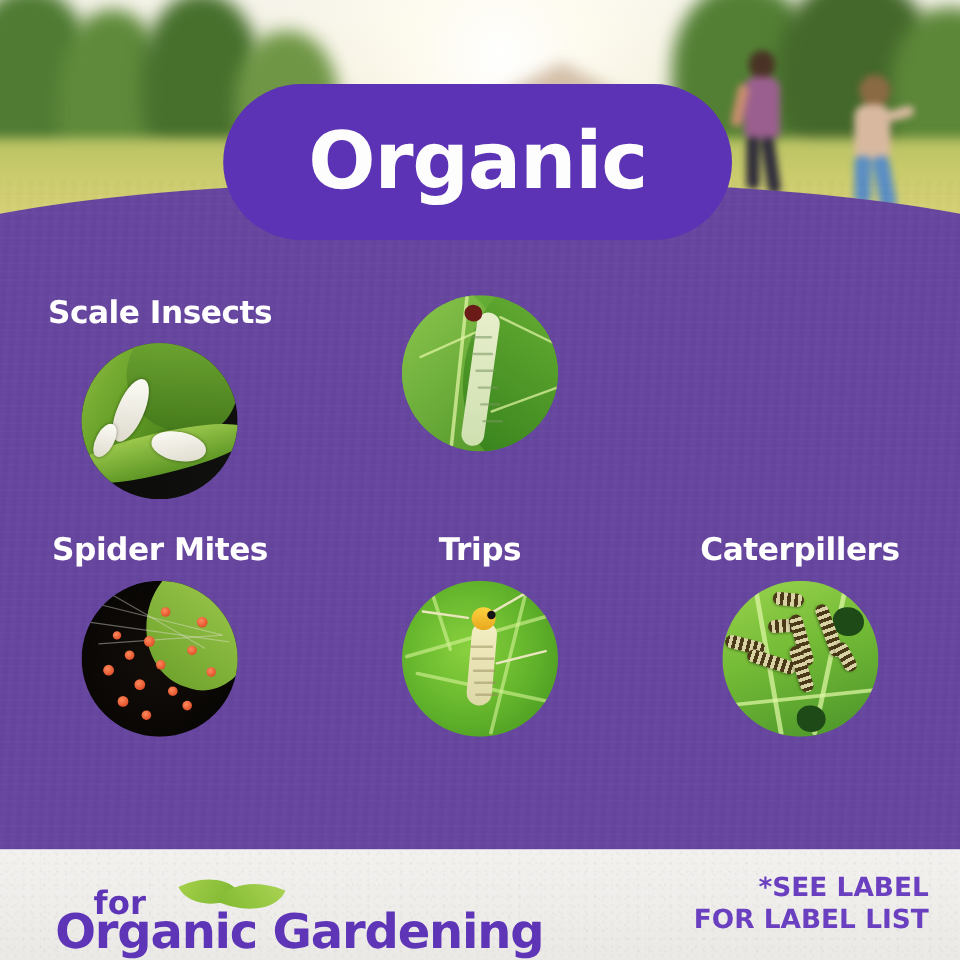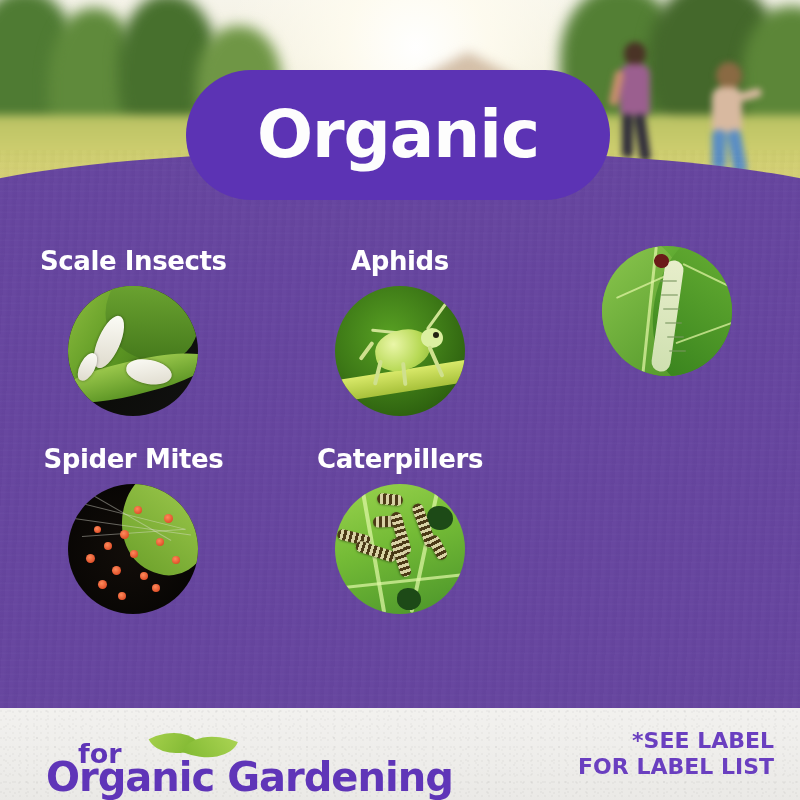--- a/index.html
+++ b/index.html
@@ -213,39 +213,20 @@
                 <div class="leafB"></div>
                 <div class="stem"></div>
               <div class="bug" style="left:30px;top:28px;width:22px;height:56px;transform:rotate(24deg);"></div>
               <div class="bug" style="left:12px;top:66px;width:15px;height:30px;transform:rotate(28deg);"></div>
               <div class="bug" style="left:58px;top:74px;width:46px;height:24px;transform:rotate(10deg);"></div>
             </div>
           </div>
         </div>
       </div>
 
-      <div class="cell">
-        <div class="cell-label">Aphids</div>
-        <div class="thumb-wrap">
-          <div class="thumb">
-            <div class="sc sc-aphid">
-              <div class="stalk"></div>
-              <div class="ant" style="left:92px;top:42px;width:46px;height:3px;transform:rotate(-54deg);"></div>
-              <div class="ant" style="left:88px;top:48px;width:52px;height:3px;transform:rotate(186deg);"></div>
-              <div class="body"></div>
-                <div class="head"></div>
-                <div class="eye"></div>
-              <div class="lg" style="left:44px;top:74px;width:4px;height:26px;transform:rotate(14deg);"></div>
-              <div class="lg" style="left:66px;top:76px;width:4px;height:24px;transform:rotate(-6deg);"></div>
-              <div class="lg" style="left:92px;top:60px;width:4px;height:34px;transform:rotate(-24deg);"></div>
-              <div class="lg" style="left:36px;top:56px;width:4px;height:22px;transform:rotate(36deg);"></div>
-            </div>
-          </div>
-        </div>
-      </div>
 
       <div class="cell">
         <div class="thumb-wrap">
           <div class="thumb">
             <div class="sc sc-hop">
               <div class="lf1"></div>
                 <div class="lf2"></div>
               <div class="vein" style="left:46px;top:0;width:3px;height:130px;transform:rotate(6deg);"></div>
               <div class="vein" style="left:12px;top:40px;width:54px;height:2px;transform:rotate(-24deg);"></div>
               <div class="vein" style="left:78px;top:30px;width:60px;height:2px;transform:rotate(26deg);"></div>
@@ -289,20 +270,44 @@
               <div class="mite" style="left:66px;top:22px;width:8px;height:8px;"></div>
               <div class="mite" style="left:84px;top:100px;width:8px;height:8px;"></div>
               <div class="mite" style="left:50px;top:108px;width:8px;height:8px;"></div>
               <div class="mite" style="left:26px;top:42px;width:7px;height:7px;"></div>
               <div class="mite" style="left:104px;top:72px;width:8px;height:8px;"></div>
             </div>
           </div>
         </div>
       </div>
 
+      <div class="cell">
+        <div class="cell-label">Trips</div>
+        <div class="thumb-wrap">
+          <div class="thumb">
+            <div class="sc sc-trip">
+              <div class="v" style="left:0;top:44px;width:130px;height:3px;transform:rotate(-16deg);"></div>
+              <div class="v" style="left:10px;top:88px;width:120px;height:3px;transform:rotate(12deg);"></div>
+              <div class="v" style="left:88px;top:0;width:3px;height:130px;transform:rotate(14deg);"></div>
+              <div class="v" style="left:30px;top:0;width:3px;height:60px;transform:rotate(-18deg);"></div>
+              <div class="tant" style="left:56px;top:30px;width:40px;transform:rotate(188deg);"></div>
+              <div class="tant" style="left:74px;top:26px;width:34px;transform:rotate(-30deg);"></div>
+              <div class="tant" style="left:78px;top:68px;width:44px;transform:rotate(-14deg);"></div>
+              <div class="tbody"></div>
+                <div class="thead"></div>
+                <div class="teye"></div>
+              <div class="tseg" style="left:57px;top:54px;"></div>
+              <div class="tseg" style="left:58px;top:64px;"></div>
+              <div class="tseg" style="left:59px;top:74px;"></div>
+              <div class="tseg" style="left:60px;top:84px;"></div>
+              <div class="tseg" style="left:61px;top:94px;"></div>
+            </div>
+          </div>
+        </div>
+      </div>
 
       <div class="cell">
         <div class="cell-label">Caterpillers</div>
         <div class="thumb-wrap">
           <div class="thumb">
             <div class="sc sc-cat">
               <div class="cv" style="left:36px;top:0;width:4px;height:130px;transform:rotate(-10deg);"></div>
               <div class="cv" style="left:88px;top:0;width:4px;height:130px;transform:rotate(12deg);"></div>
               <div class="cv" style="left:0;top:96px;width:130px;height:3px;transform:rotate(-6deg);"></div>
               <div class="hole" style="left:92px;top:22px;width:26px;height:24px;"></div>

